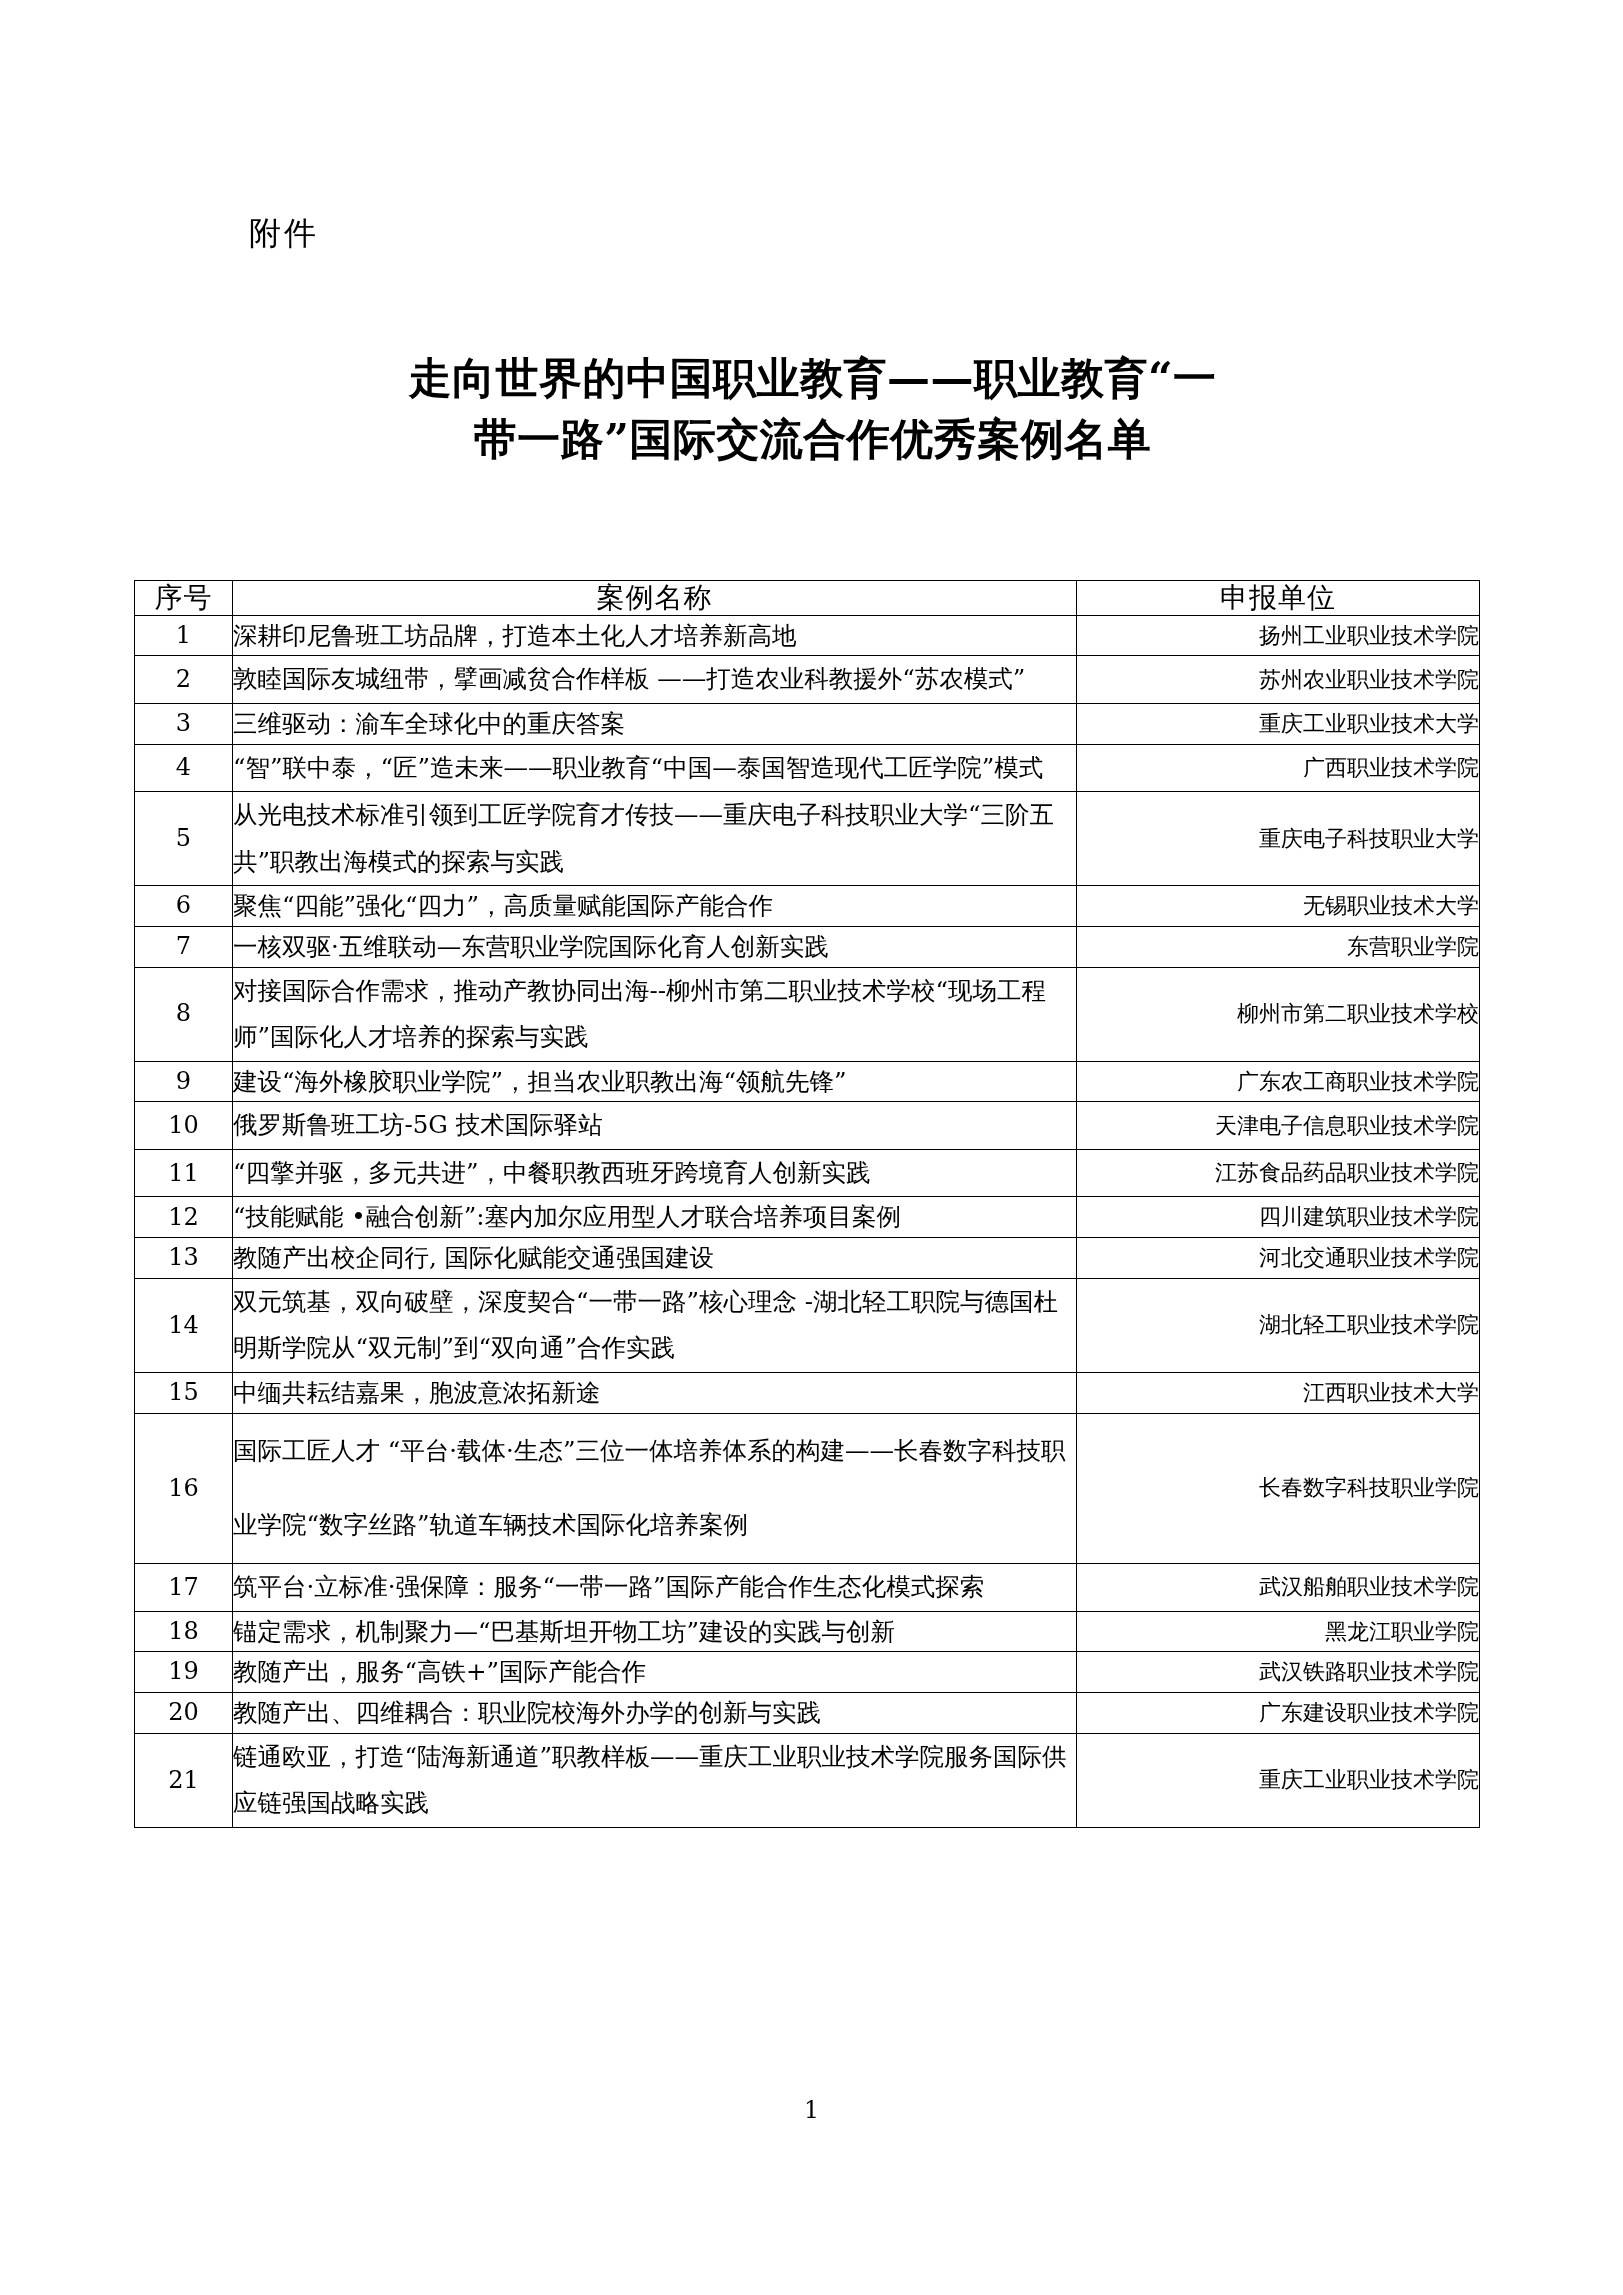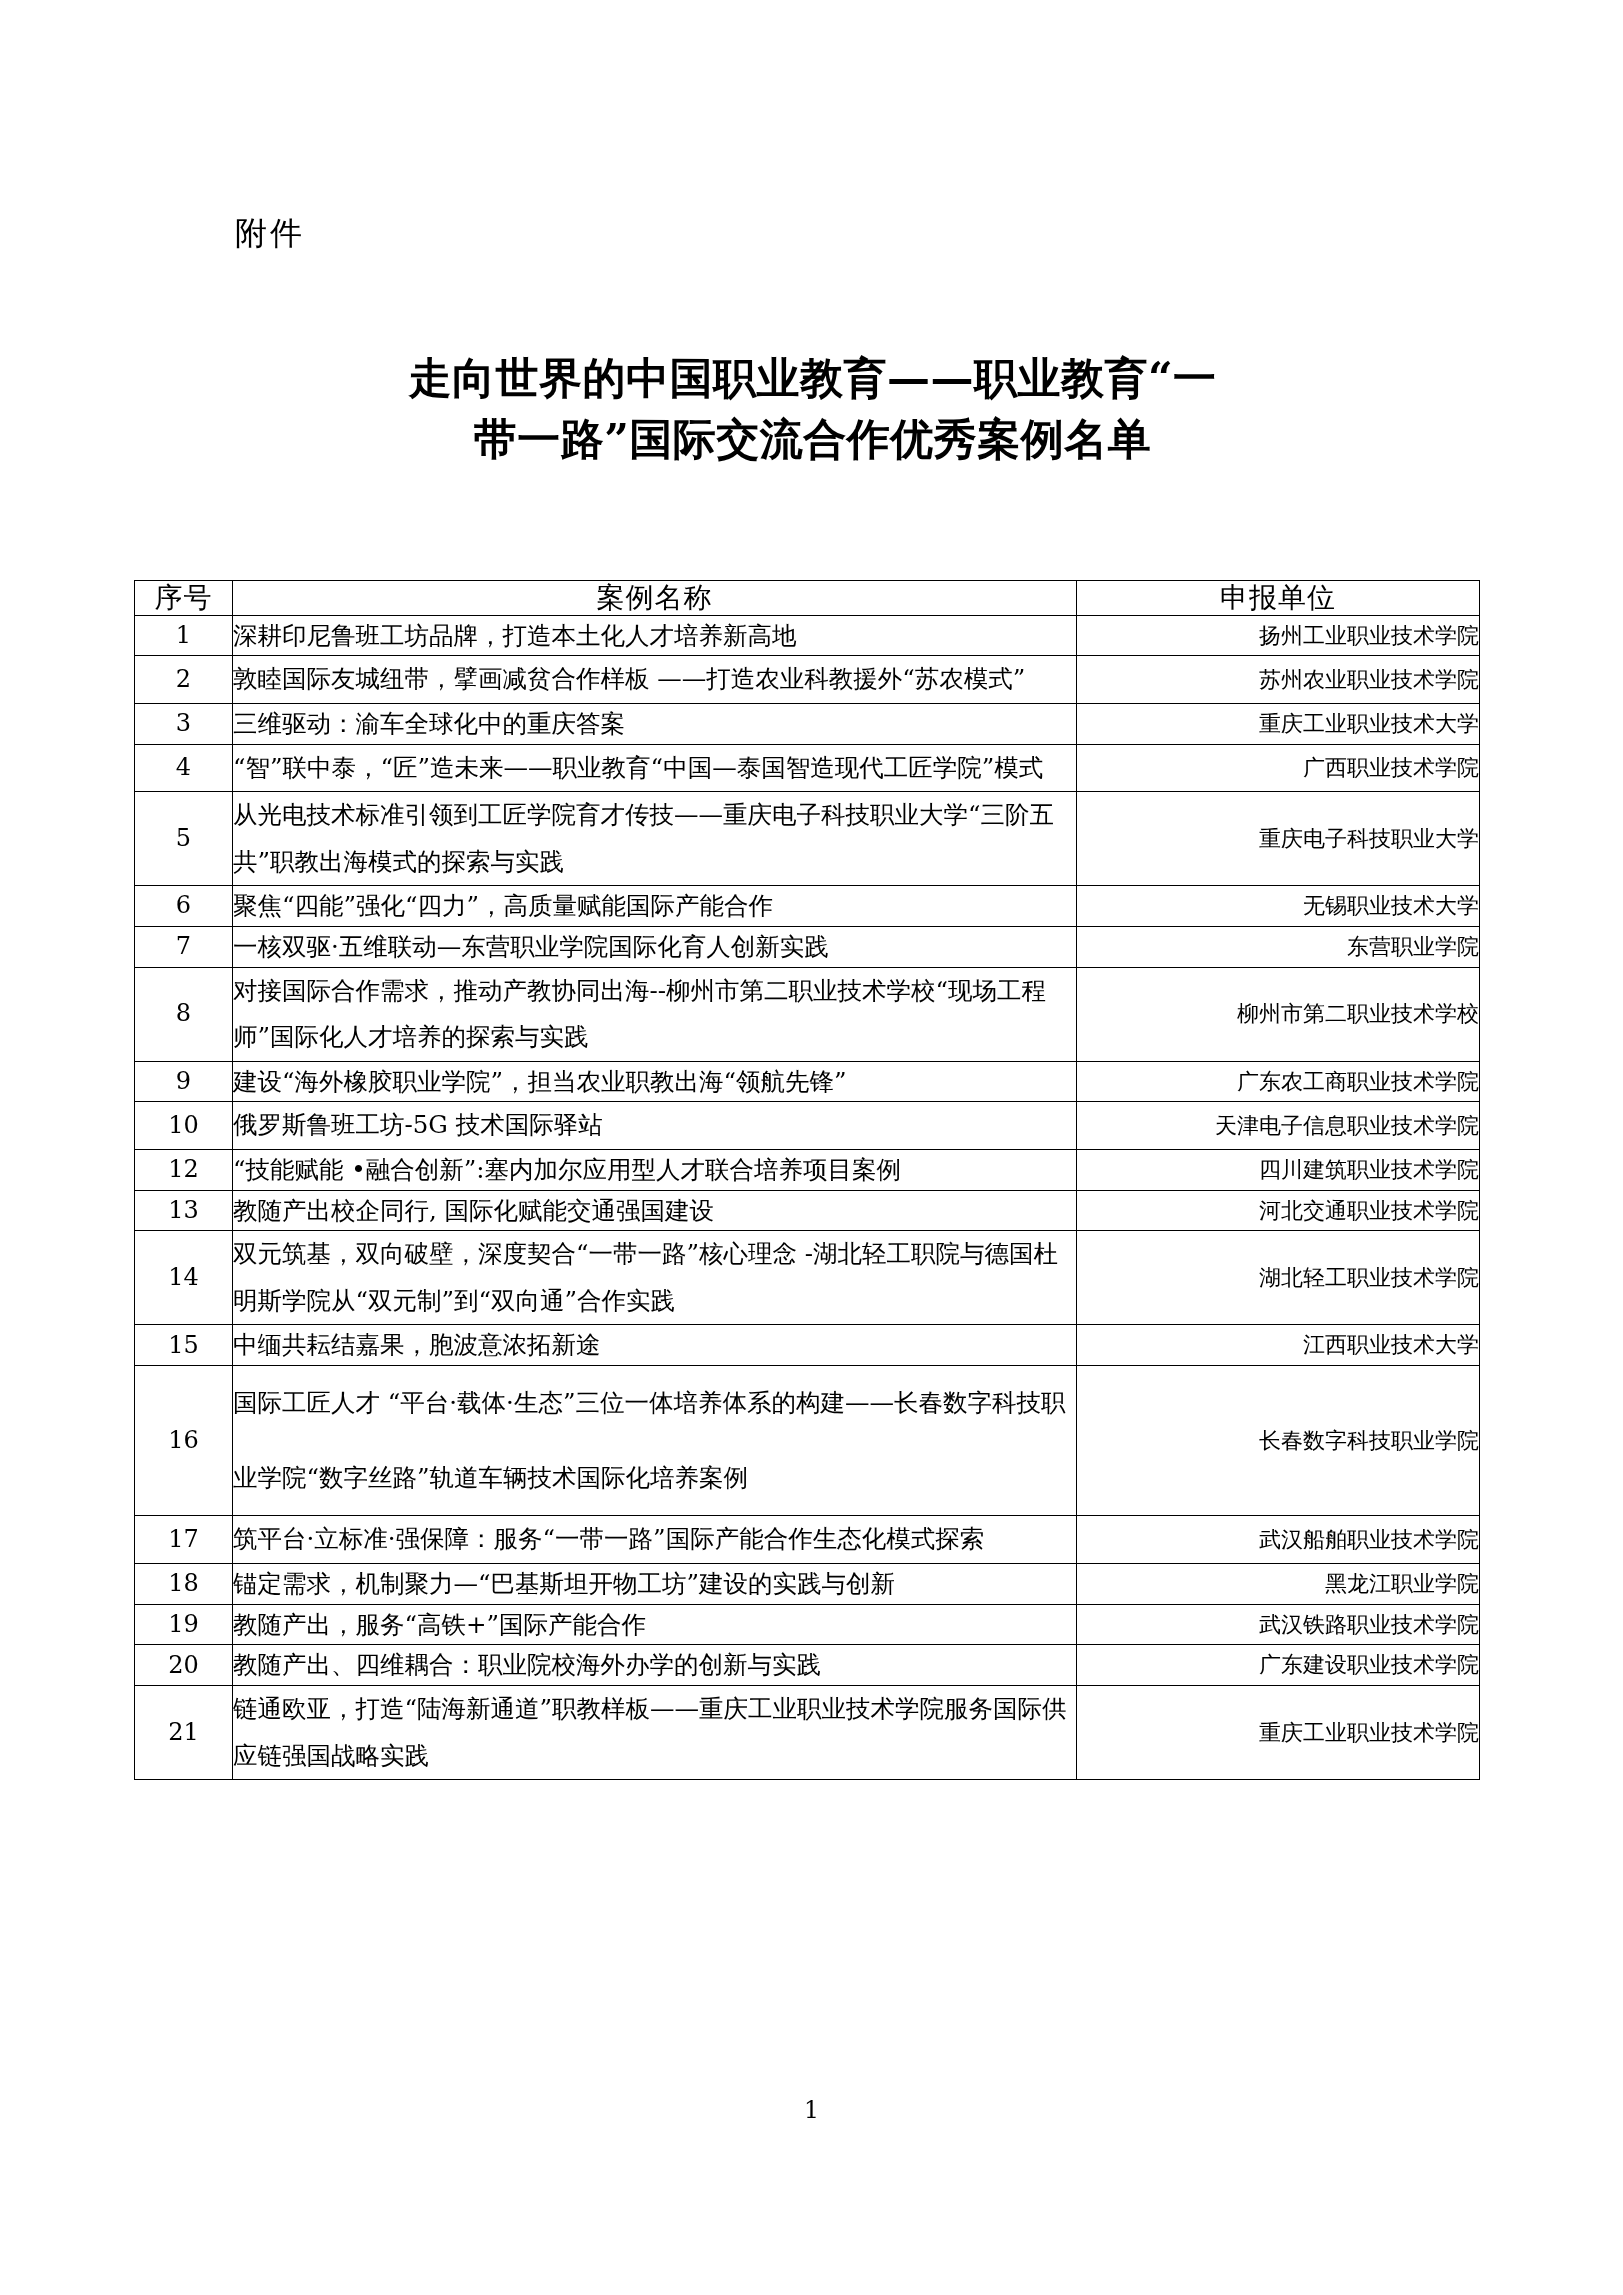--- a/index.html
+++ b/index.html
@@ -14,21 +14,21 @@
   .page {
     position: relative;
     width: 1623px;
     height: 2295px;
     background: #ffffff;
     box-sizing: border-box;
     overflow: hidden;
   }
   .attachment-label {
     position: absolute;
-    left: 235px;
+    left: 249px;
     top: 217px;
     font-size: 32px;
     letter-spacing: 3.1px;
     line-height: 1;
     white-space: nowrap;
   }
   .doc-title {
     position: absolute;
     left: 204px;
     top: 348px;
@@ -174,20 +174,25 @@
       <tr>
         <td class="td-idx">9</td>
         <td class="td-name">建设“海外橡胶职业学院”，担当农业职教出海“领航先锋”</td>
         <td class="td-unit">广东农工商职业技术学院</td>
       </tr>
       <tr class="r-tall">
         <td class="td-idx">10</td>
         <td class="td-name">俄罗斯鲁班工坊-5G 技术国际驿站</td>
         <td class="td-unit">天津电子信息职业技术学院</td>
       </tr>
+      <tr class="r-tall">
+        <td class="td-idx">11</td>
+        <td class="td-name">“四擎并驱，多元共进”，中餐职教西班牙跨境育人创新实践</td>
+        <td class="td-unit">江苏食品药品职业技术学院</td>
+      </tr>
       <tr>
         <td class="td-idx">12</td>
         <td class="td-name">“技能赋能 •融合创新”:塞内加尔应用型人才联合培养项目案例</td>
         <td class="td-unit">四川建筑职业技术学院</td>
       </tr>
       <tr>
         <td class="td-idx">13</td>
         <td class="td-name">教随产出校企同行, 国际化赋能交通强国建设</td>
         <td class="td-unit">河北交通职业技术学院</td>
       </tr>

